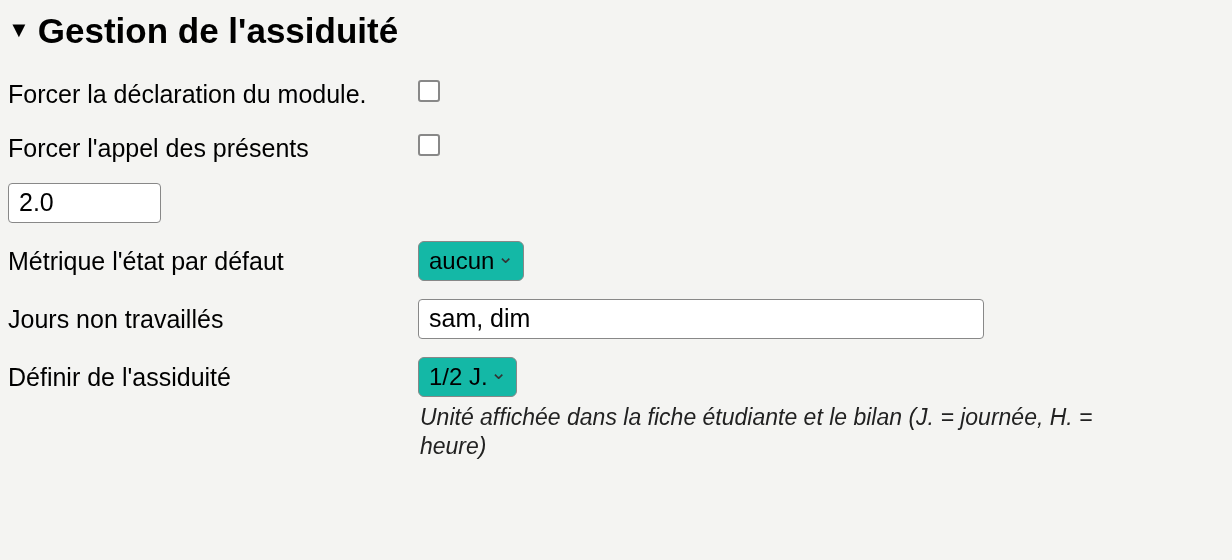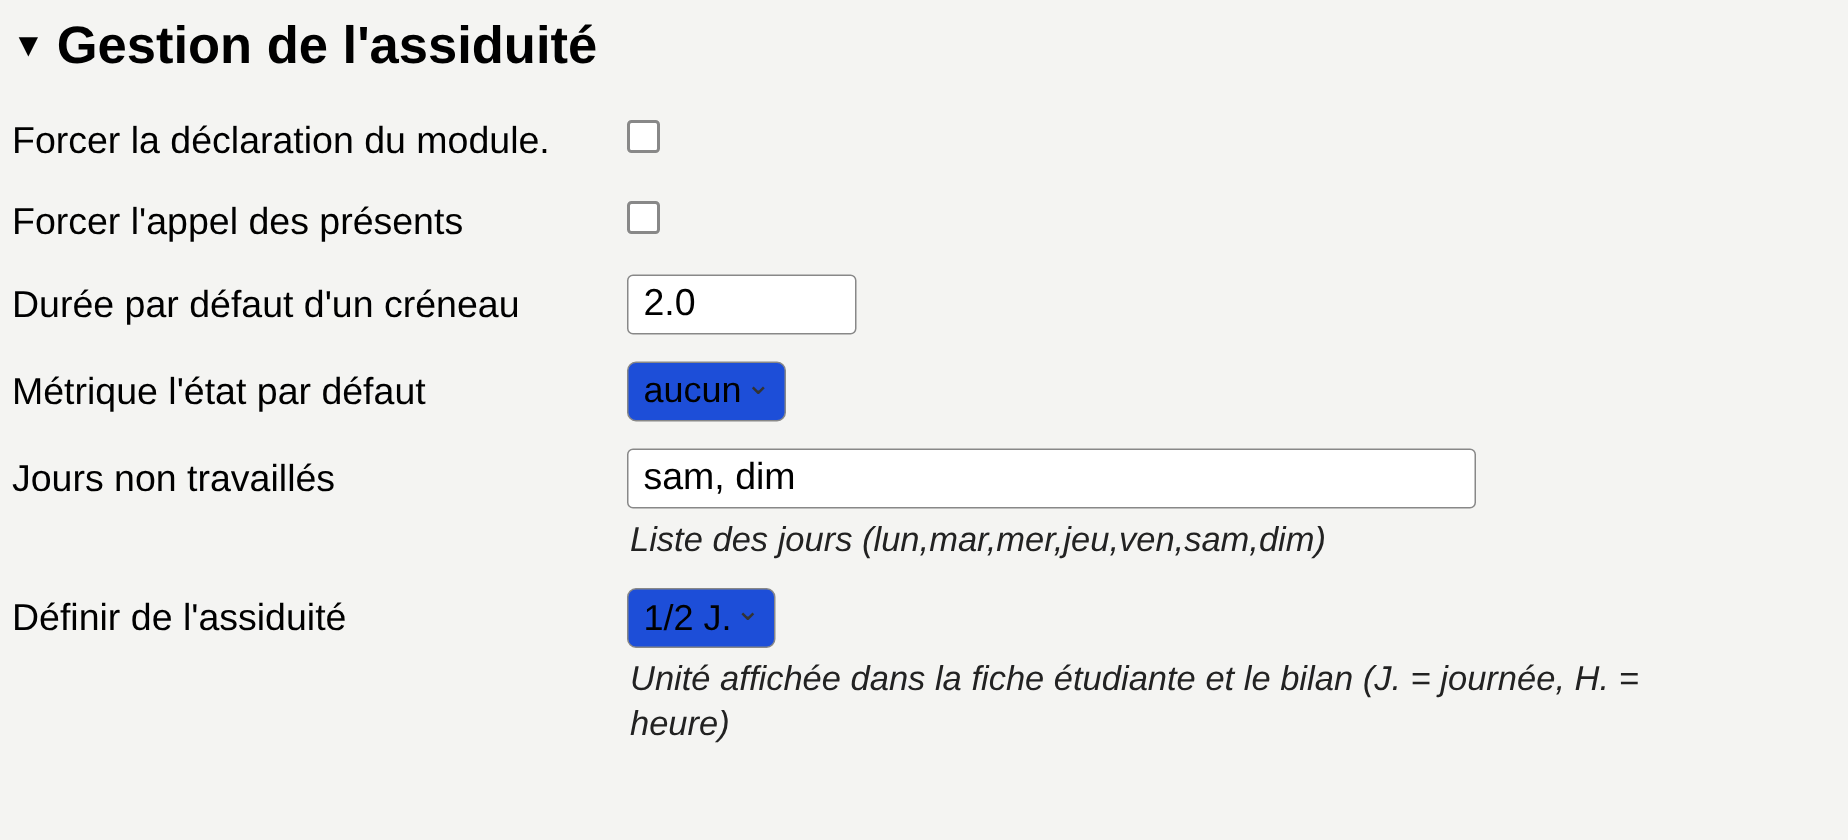--- a/index.html
+++ b/index.html
@@ -68,21 +68,21 @@
     }
     .text-input.wide {
       width: 566px;
     }
     .select {
       font-family: inherit;
       font-size: 24px;
       padding: 4px 28px 4px 10px;
       border: 1px solid #888;
       border-radius: 6px;
-      background: #1d4ed8;
+      background: #14b8a6;
       height: 40px;
       appearance: none;
       -webkit-appearance: none;
       position: relative;
       cursor: pointer;
     }
     .select-wrapper {
       position: relative;
       display: inline-block;
     }
@@ -120,42 +120,40 @@
 </div>
 
 <div class="form-row">
   <div class="form-label">Forcer l'appel des présents</div>
   <div class="form-control">
     <div class="checkbox"></div>
   </div>
 </div>
 
 <div class="form-row">
-  <div class="form-label">Durée par défaut d'un créneau</div>
   <div class="form-control">
     <input type="text" class="text-input narrow" value="2.0" style="">
   </div>
 </div>
 
 <div class="form-row">
   <div class="form-label">Métrique l'état par défaut</div>
   <div class="form-control">
     <div class="select-wrapper">
       <select class="select">
         <option>aucun</option>
       </select>
     </div>
   </div>
 </div>
 
 <div class="form-row">
   <div class="form-label">Jours non travaillés</div>
   <div class="form-control">
     <input type="text" class="text-input wide" value="sam, dim" style="">
-    <div class="helper-text">Liste des jours (lun,mar,mer,jeu,ven,sam,dim)</div>
   </div>
 </div>
 
 <div class="form-row">
   <div class="form-label">Définir de l'assiduité</div>
   <div class="form-control">
     <div class="select-wrapper">
       <select class="select">
         <option>1/2 J.</option>
       </select>

